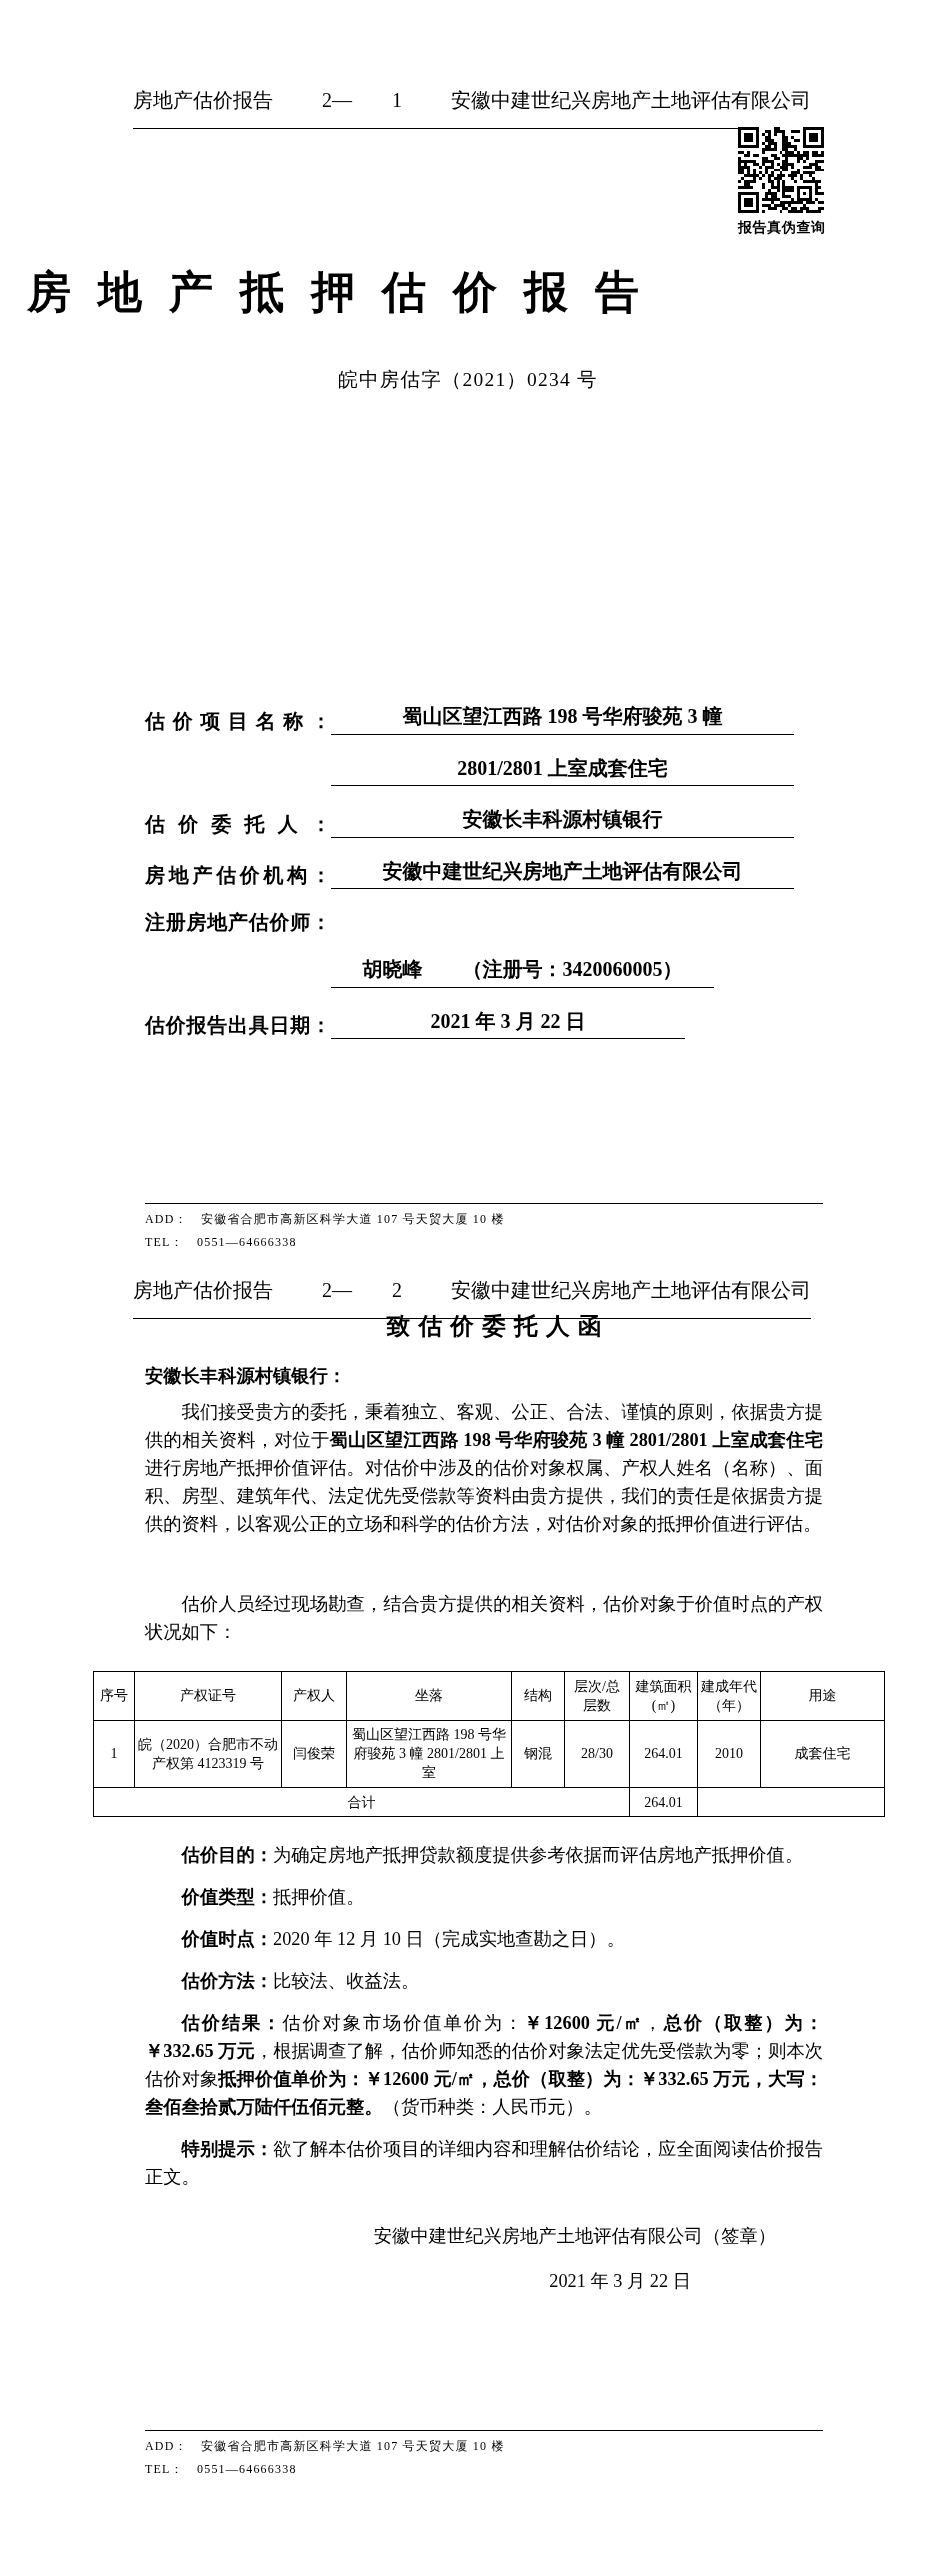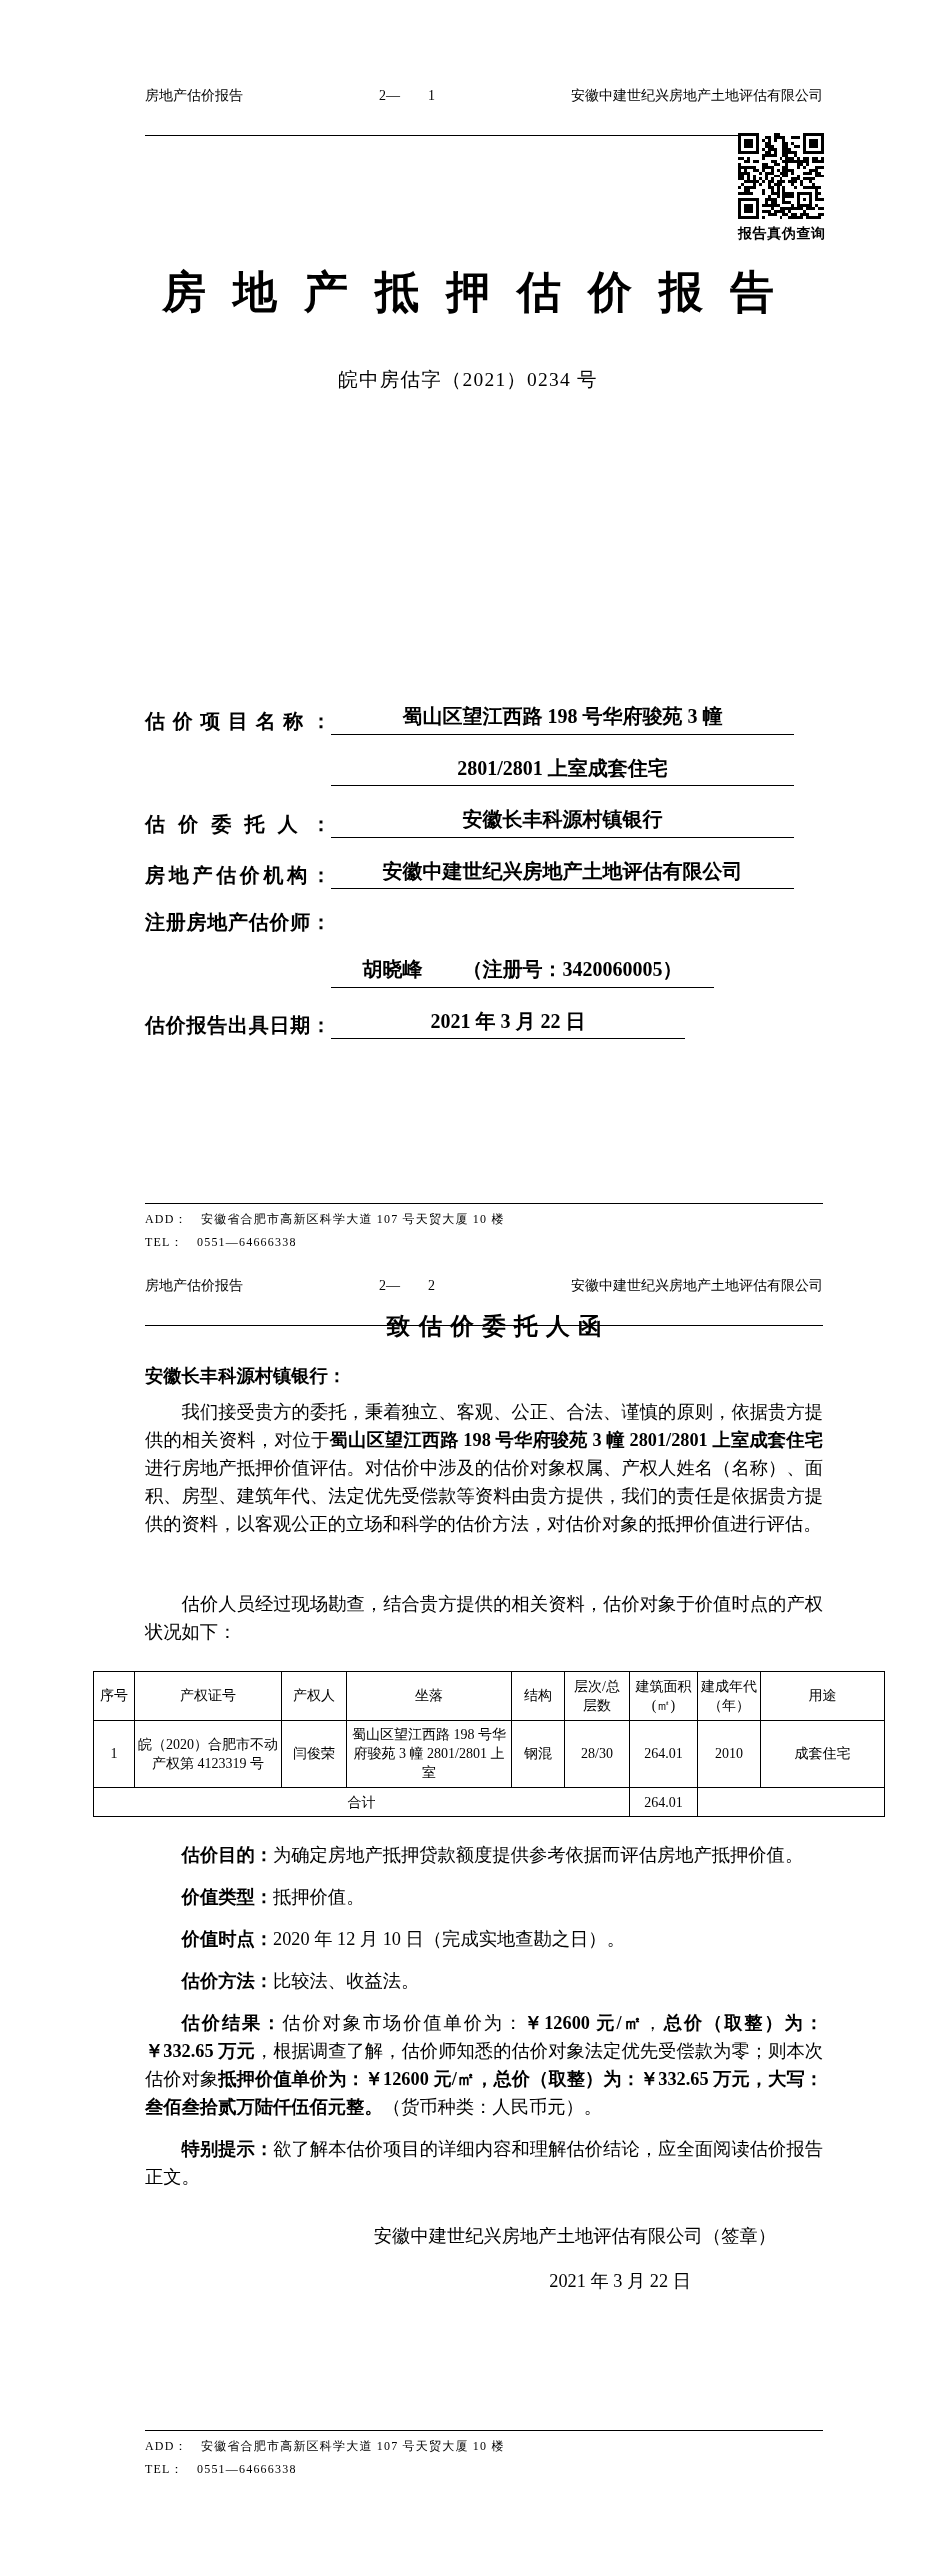--- a/index.html
+++ b/index.html
@@ -5,46 +5,46 @@
   html, body { margin: 0; padding: 0; }
   body {
     width: 936px; height: 2576px;
     background: #ffffff; color: #000000;
     font-family: "Liberation Serif", "DejaVu Serif", serif;
   }
   #document { position: relative; width: 936px; height: 2576px; background: #ffffff; overflow: hidden; }
 
   
   .doc-header {
-    position: absolute; left: 145px; width: 678px;
+    position: absolute; left: 133px; width: 678px;
     display: flex; justify-content: space-between; align-items: flex-start;
-    font-size: 14px; padding-bottom: 30px; border-bottom: 1.2px solid #000;
+    font-size: 20px; padding-bottom: 14px; border-bottom: 1.2px solid #000;
   }
   #header1 { top: 87px; }
   #header2 { top: 1277px; }
   .hdr-center { white-space: pre; }
 
   .doc-footer {
     position: absolute; left: 145px; width: 678px;
     border-top: 1.2px solid #000; padding-top: 7px;
     font-size: 12px; letter-spacing: 1.2px;
   }
   #footer1 { top: 1203px; }
   #footer2 { top: 2430px; }
   .footer-line { margin-bottom: 5.9px; white-space: pre; }
 
   
-  #qr-block { position: absolute; left: 738px; top: 133px; width: 86px; }
+  #qr-block { position: absolute; left: 738px; top: 127px; width: 86px; }
   #qr-block svg { display: block; width: 86px; height: 86px; }
   .qr-caption { font-size: 14px; font-weight: bold; margin-top: 5.9px; letter-spacing: 0.6px; white-space: nowrap; }
 
   
   #report-title {
     position: absolute; top: 263px; left: 0; width: 936px; margin: 0;
-    text-align: center; font-size: 44px; font-weight: bold;
+    text-align: left; font-size: 44px; font-weight: bold;
     letter-spacing: 27px; text-indent: 27px; white-space: nowrap;
   }
   #report-no { position: absolute; top: 366px; left: 0; width: 936px; text-align: center; font-size: 19.5px; letter-spacing: 1.2px; }
 
   
   #fields { position: absolute; top: 703px; left: 145px; width: 649px; font-size: 20px; font-weight: bold; }
   .field-row { display: flex; align-items: flex-end; margin-bottom: 20px; }
   .field-label { width: 186px; flex: none; text-align: justify; text-align-last: justify; }
   .field-spacer { width: 186px; flex: none; }
   .field-value { flex: 1; border-bottom: 1.2px solid #000; text-align: center; padding-bottom: 3.5px; white-space: nowrap; }

